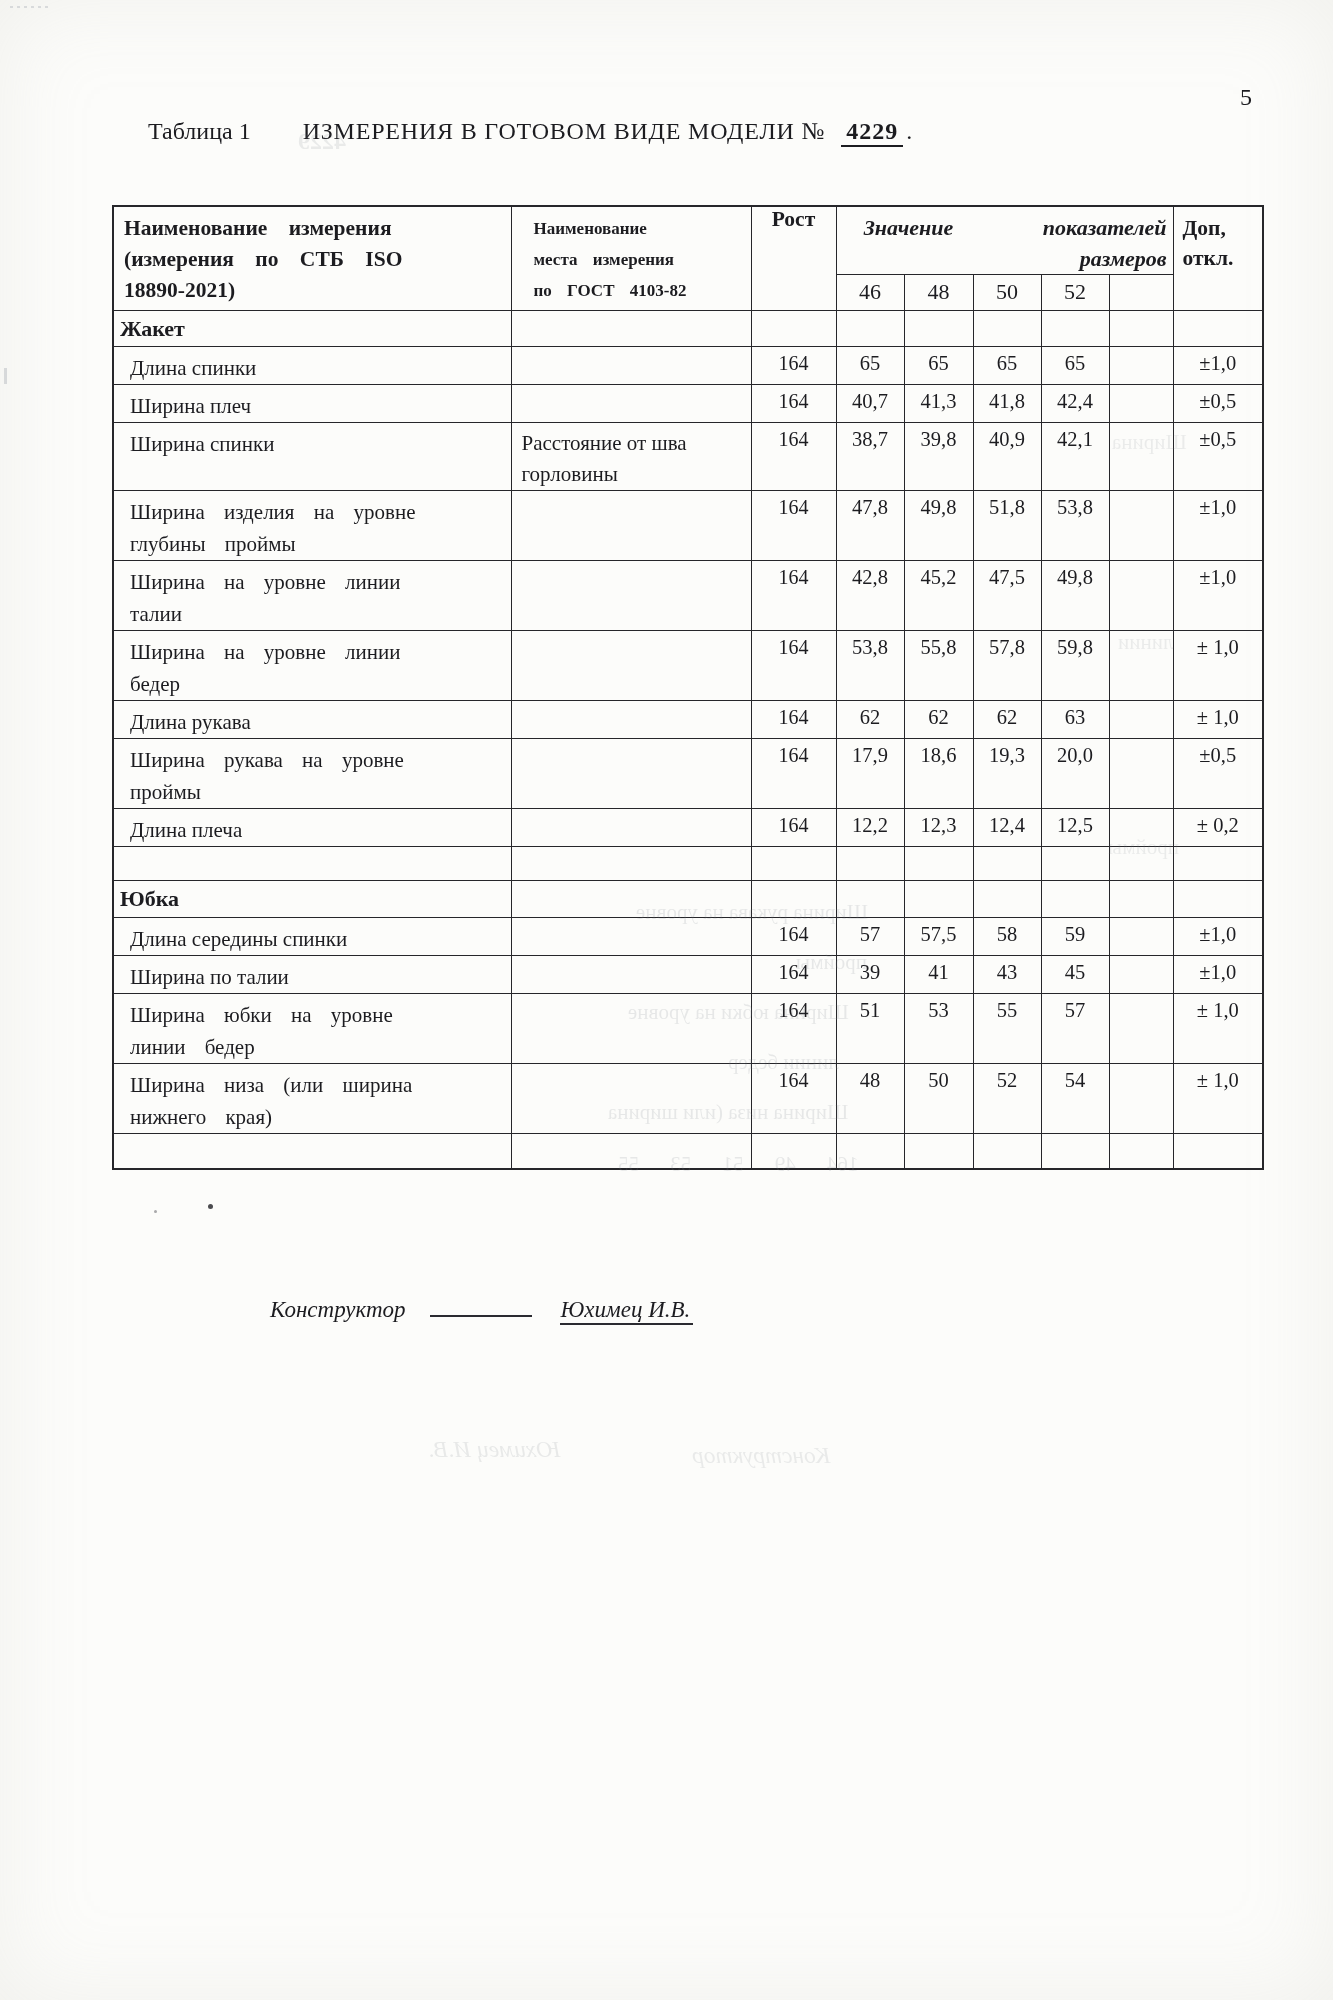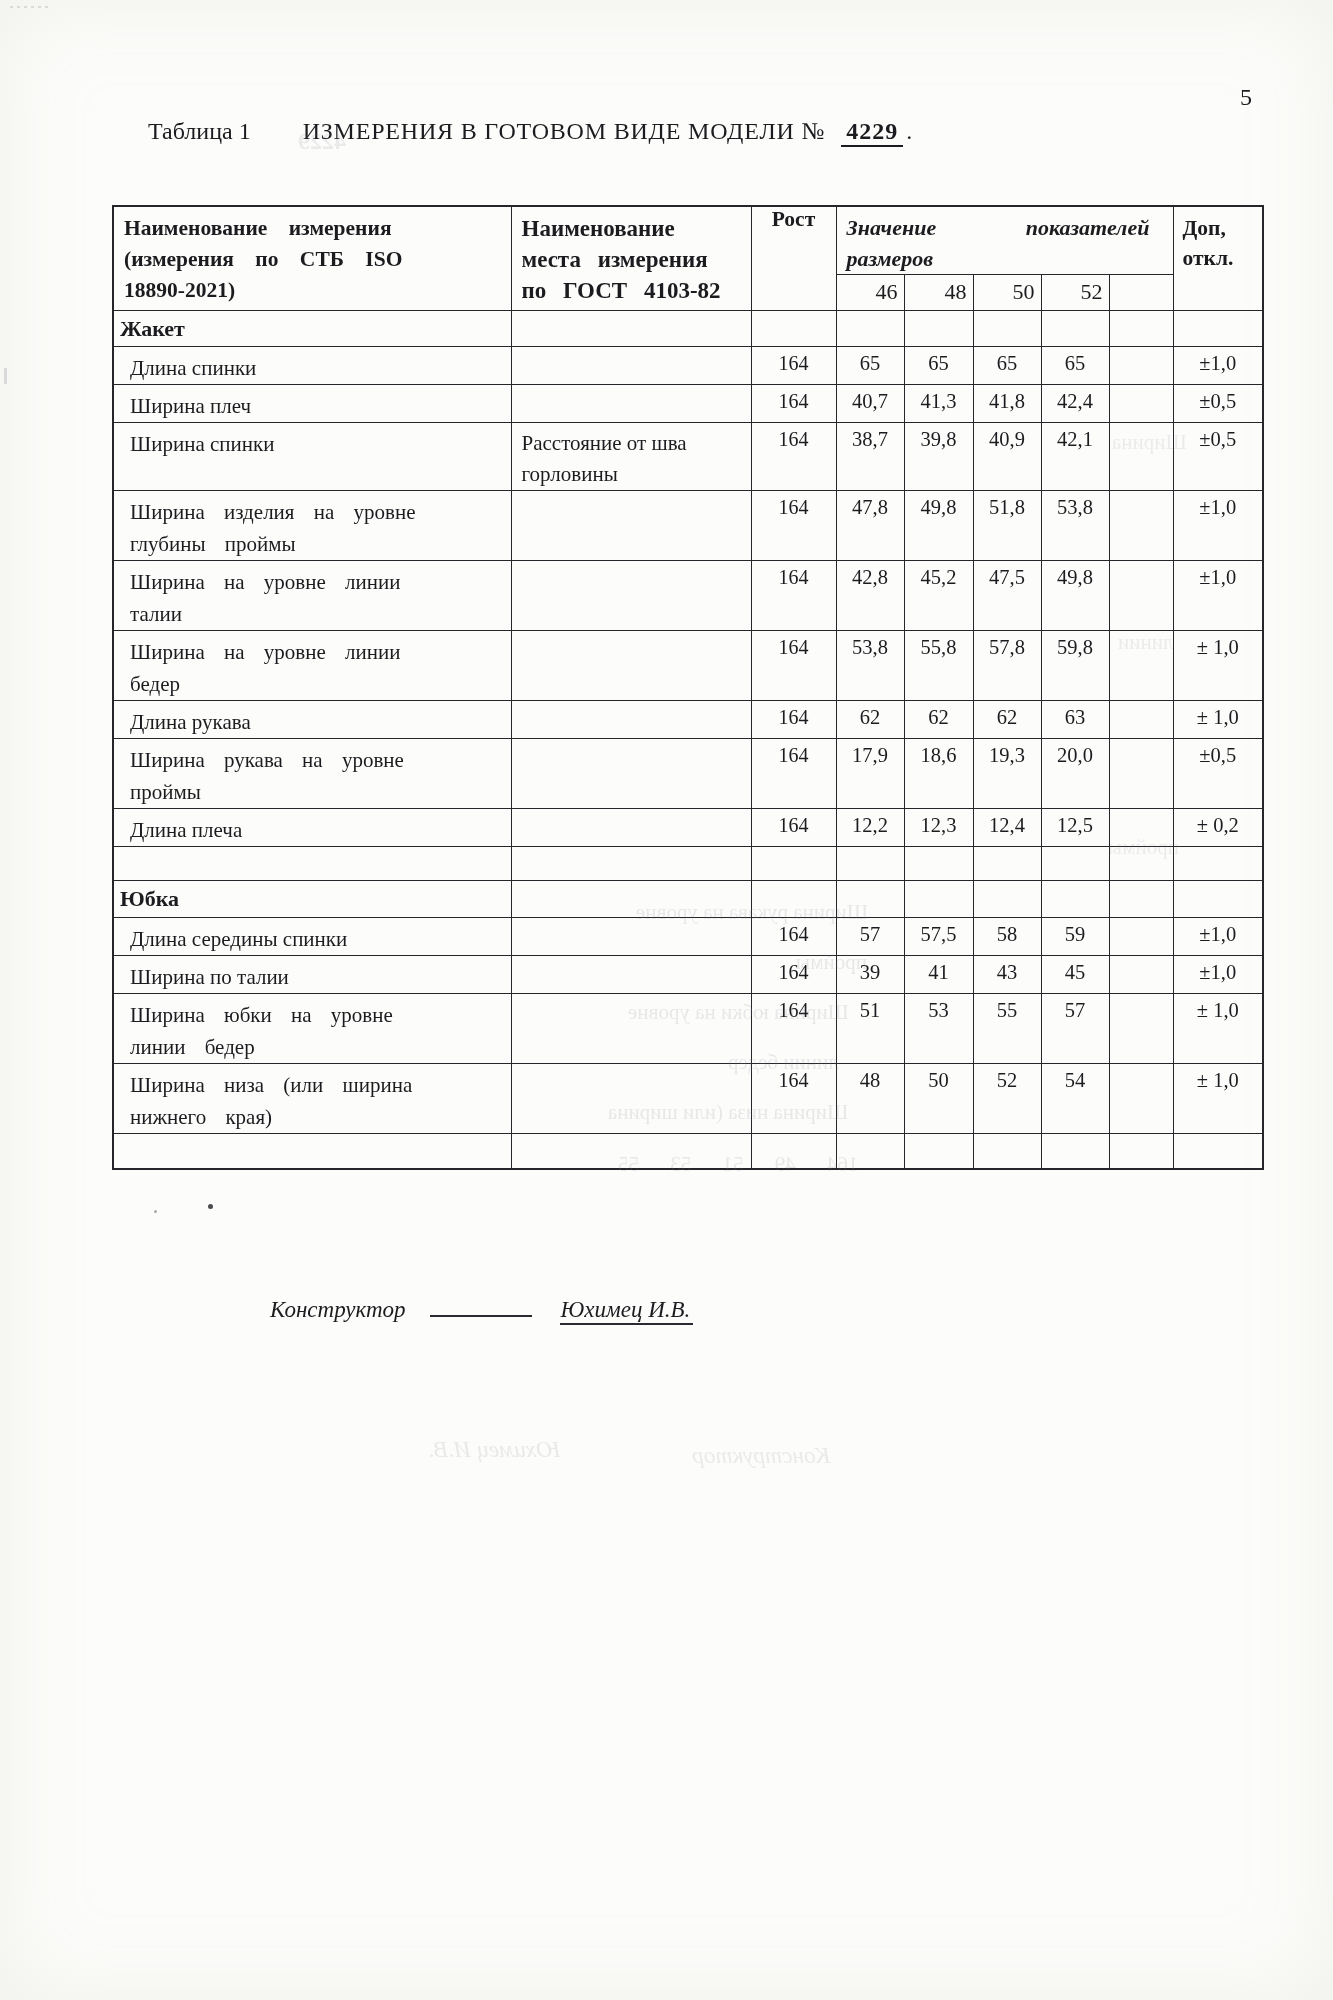--- a/index.html
+++ b/index.html
@@ -29,26 +29,26 @@
   }
   td{border:1.6px solid #26262a;vertical-align:top;padding:4px 6px;overflow:hidden;}
   tr.hA{height:68px;} tr.hB{height:36px;}
   tr.h34{height:34px;} tr.h35{height:35px;} tr.h37{height:37px;}
   tr.h64{height:64px;} tr.h68{height:68px;}
 
   td.name{padding:5px 10px 0 16px;line-height:32px;text-align:left;}
   td.name.ml{white-space:pre-line;word-spacing:14px;}
   td.hdr{font-weight:bold;}
   td.namehdr{white-space:pre-line;word-spacing:16px;line-height:31px;padding:6px 10px 0 10px;font-size:21.5px;}
-  td.placehdr{white-space:pre-line;word-spacing:11px;line-height:31px;padding:6px 8px 0 10px;font-size:23px;font-family:Liberation Serif, serif;}
+  td.placehdr{white-space:pre-line;word-spacing:11px;line-height:31px;padding:6px 8px 0 22px;font-size:17px;font-family:Liberation Serif, serif;}
   td.place{white-space:pre-line;line-height:31px;padding:5px 8px 0 10px;}
   td.rost{text-align:center;font-size:21.5px;padding-top:0;}
-  td.valgrp{font-style:italic;white-space:pre-line;word-spacing:84px;line-height:31px;padding:5px 6px 0 10px;font-size:22px;}
+  td.valgrp{font-style:italic;white-space:pre-line;word-spacing:84px;line-height:31px;padding:5px 6px 0 10px;font-size:22px;text-align:right;}
   td.tolhdr{white-space:pre-line;line-height:30px;padding:6px 4px 0 9px;font-size:21.5px;margin-left:13px;}
-  td.szhdr{text-align:right;font-size:22px;padding-top:4px;}
+  td.szhdr{text-align:center;font-size:22px;padding-top:4px;}
   td.hgt{text-align:center;font-size:20px;padding-top:5px;}
   td.val{text-align:center;font-size:20.5px;padding-top:5px;}
   td.tol{text-align:center;font-size:20.5px;padding-top:5px;white-space:nowrap;}
   td.section{font-weight:bold;font-size:22px;padding-top:5px;}
 
   .footer{position:absolute;left:270px;top:1290px;font-size:23px;font-style:italic;white-space:nowrap;}
   .sig-line{display:inline-block;width:102px;height:25px;border-bottom:2px solid #2a2a30;margin-left:24px;vertical-align:baseline;}
   .sig-name{margin-left:28px;border-bottom:2px solid #2a2a30;padding:0 3px 1px 1px;}
 
   .ghost{position:absolute;transform:scaleX(-1);color:#798089;opacity:.16;

